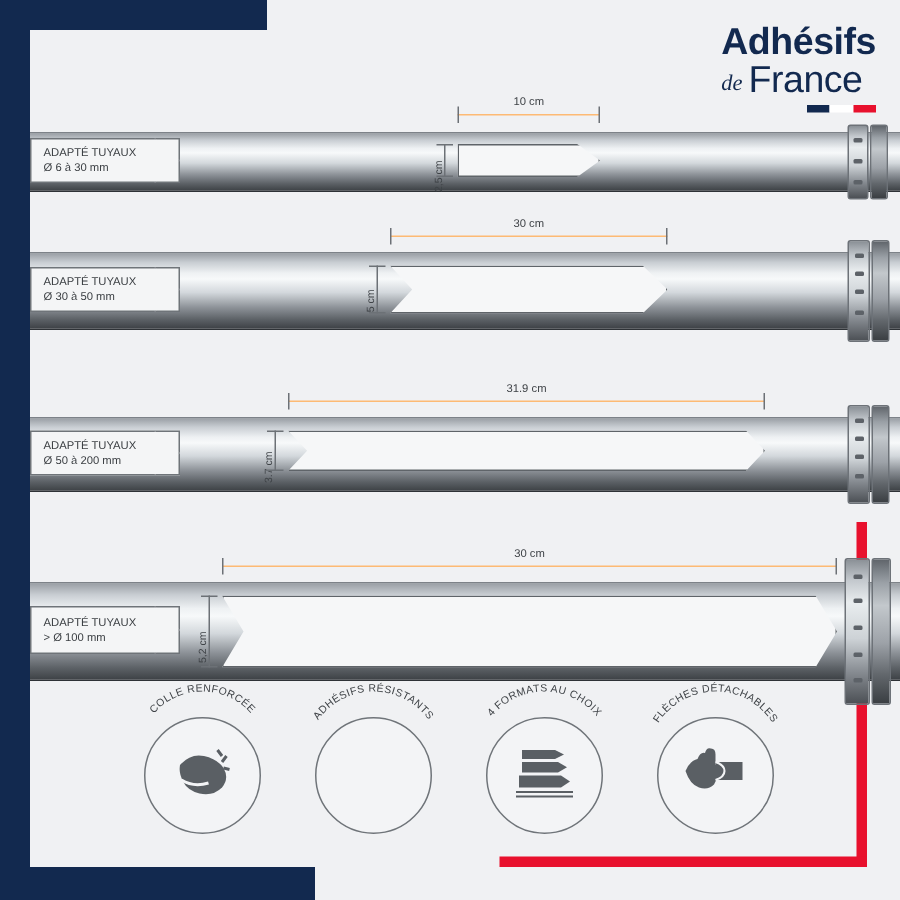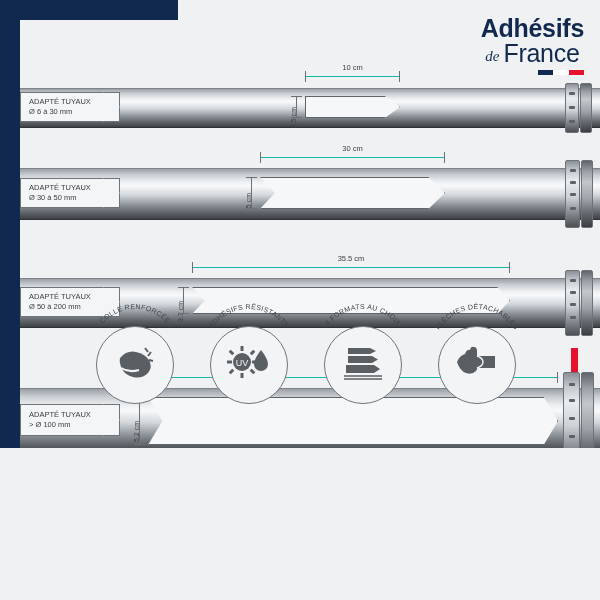--- a/index.html
+++ b/index.html
@@ -9,21 +9,21 @@
   body {
     width: 600px;
     height: 600px;
     background: #eef0f2;
     font-family: "Liberation Sans", sans-serif;
     overflow: hidden;
   }
   .stage {
     position: relative;
     width: 600px;
-    height: 448px;
+    height: 600px;
     background: #f0f1f3;
     overflow: hidden;
   }
 
   
   .navy-top {
     position: absolute;
     left: 0; top: 0;
     width: 178px; height: 20px;
     background: #12294f;
@@ -62,21 +62,21 @@
   }
   .logo .l1 {
     font-size: 25px;
     font-weight: bold;
     color: #12294f;
     letter-spacing: -0.3px;
   }
   .logo .l2row {
     display: flex;
     align-items: flex-end;
-    justify-content: center;
+    justify-content: flex-start;
     gap: 4px;
   }
   .logo .l2a {
     font-size: 15px;
     font-style: italic;
     color: #12294f;
     font-family: "Liberation Serif", serif;
     margin-bottom: 2px;
   }
   .logo .l2b {
@@ -188,21 +188,21 @@
     inset: 0;
     background: #f6f7f8;
     border: 1px solid #5f6469;
     box-sizing: border-box;
   }
 
   
   .dim-h {
     position: absolute;
     height: 1px;
-    background: #14b8a6;
+    background: #fdba74;
   }
   .dim-h::before, .dim-h::after {
     content: "";
     position: absolute;
     top: -5px;
     width: 1px; height: 11px;
     background: #6c7176;
   }
   .dim-h::before { left: 0; }
   .dim-h::after { right: 0; }
@@ -378,21 +378,21 @@
       <div>ADAPTÉ TUYAUX</div>
       <div>Ø 50 à 200 mm</div>
       <div class="ar"></div>
     </div>
 
     <div class="sticker arrow" style="left:172px;top:287px;width:318px;height:27px;">
       <div class="body" style="clip-path:polygon(0 0, 96% 0, 100% 50%, 96% 100%, 0 100%, 4% 50%);"></div>
     </div>
 
     <div class="dim-h" style="left:172px;top:267px;width:318px;">
-      <span class="lbl">35.5 cm</span>
+      <span class="lbl">31.9 cm</span>
     </div>
     <div class="dim-v" style="left:163px;top:287px;height:27px;">
       <span class="lbl">3.7 cm</span>
     </div>
   </div>
 
   <div class="pipe-row" style="top:0;">
     <div class="pipe" style="top:388px;height:64px;"></div>
     <div class="flange" style="left:543px;top:372px;width:15px;height:96px;">
       <div class="bolt" style="top:10px;"></div>
@@ -439,39 +439,20 @@
         </svg>
       </div>
     </div>
 
     <div class="feat" style="left:114px;">
       <div class="circle"></div>
       <div class="arc-text">
         <svg viewBox="0 0 106 40">
           <path id="arc2" d="M 8 36 A 45 45 0 0 1 98 36" fill="none"></path>
           <text><textPath href="#arc2" startOffset="50%" text-anchor="middle">ADHÉSIFS RÉSISTANTS</textPath></text>
-        </svg>
-      </div>
-      <div class="glyph">
-        <svg width="44" height="34" viewBox="0 0 44 34">
-          <g fill="#5a5f64">
-            <circle cx="15" cy="16" r="9"></circle>
-            <g>
-              <rect x="13.5" y="0" width="3" height="5"></rect>
-              <rect x="13.5" y="27" width="3" height="5"></rect>
-              <rect x="0" y="14.5" width="5" height="3"></rect>
-              <rect x="25" y="14.5" width="5" height="3"></rect>
-              <rect x="3" y="4" width="3" height="5" transform="rotate(-45 4.5 6.5)"></rect>
-              <rect x="24" y="23" width="3" height="5" transform="rotate(-45 25.5 25.5)"></rect>
-              <rect x="24" y="4" width="3" height="5" transform="rotate(45 25.5 6.5)"></rect>
-              <rect x="3" y="23" width="3" height="5" transform="rotate(45 4.5 25.5)"></rect>
-            </g>
-          </g>
-          <text x="15" y="20" font-size="9" fill="#f3f4f6" text-anchor="middle" font-family="Liberation Sans, sans-serif">UV</text>
-          <path d="M34 4 q7 9 7 14 a7 7 0 0 1 -14 0 q0 -5 7 -14 z" fill="#5a5f64"></path>
         </svg>
       </div>
     </div>
 
     <div class="feat" style="left:228px;">
       <div class="circle"></div>
       <div class="arc-text">
         <svg viewBox="0 0 106 40">
           <path id="arc3" d="M 8 36 A 45 45 0 0 1 98 36" fill="none"></path>
           <text><textPath href="#arc3" startOffset="50%" text-anchor="middle">4 FORMATS AU CHOIX</textPath></text>

